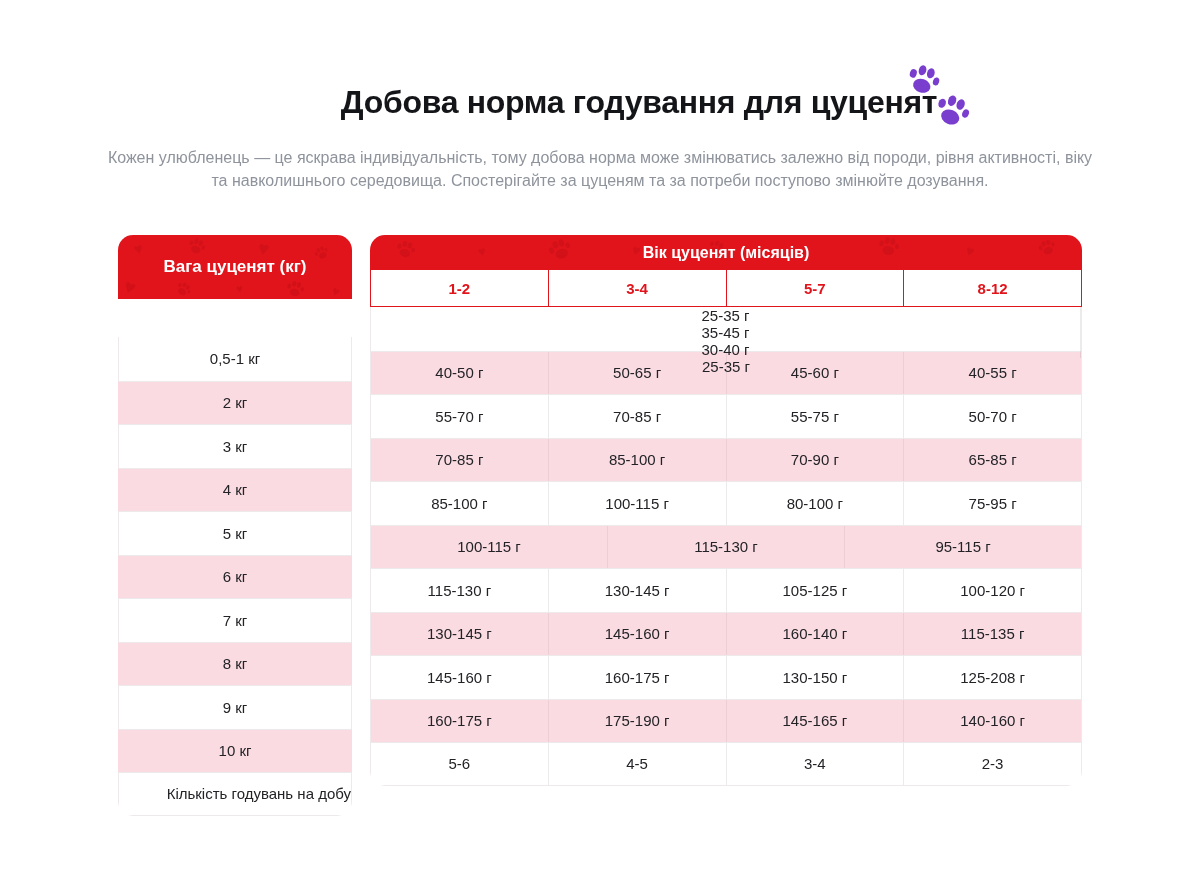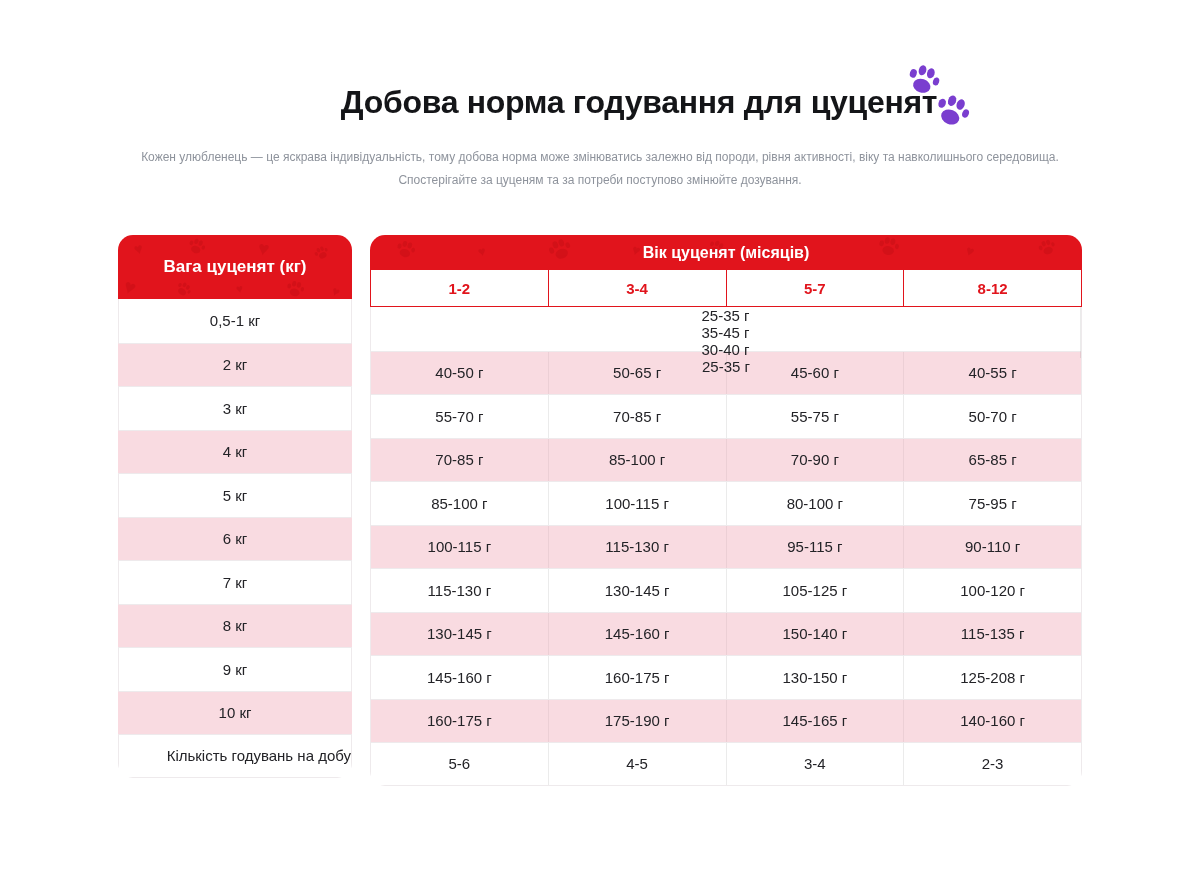--- a/index.html
+++ b/index.html
@@ -26,21 +26,21 @@
     font-size:32px;font-weight:700;letter-spacing:-0.3px;
     color:#141518;
     margin-left:39px;
   }
   .title-paws{position:absolute;top:60px;left:897px;width:80px;height:72px;}
   .paw1{position:absolute;left:10px;top:2px;width:34px;height:34px;transform:rotate(18deg);}
   .paw2{position:absolute;left:38px;top:32px;width:36px;height:36px;transform:rotate(22deg);}
   .subtitle{
     position:absolute;top:146px;left:105px;width:990px;
     text-align:center;
-    font-size:12px;line-height:23px;
+    font-size:16px;line-height:23px;
     color:var(--muted);
   }
   .tables{
     position:absolute;top:235px;left:118px;
     display:flex;gap:18px;align-items:flex-start;
   }
   .box{
     border-radius:15px;
     overflow:hidden;
     background:#fff;
@@ -89,21 +89,21 @@
     border-left:1px solid var(--line);
     border-right:1px solid var(--line);
     border-top:1px solid var(--line);
   }
   .drow{
     display:flex;
     border-left:1px solid var(--line);
     border-right:1px solid var(--line);
     border-top:1px solid var(--line);
   }
-  #left-rows .lrow:first-child{border-top:none;}
+  #left-rows .lrow:first-child{border-top:none;margin-top:38px;}
   #right-rows .drow:first-child{border-top:none;flex-direction:column;}
   .lrow.alt,.drow.alt{background:var(--pink);}
   .lrow.alt{border-left-color:var(--pink);border-right-color:var(--pink);}
   .dcell{
     flex:1;display:flex;align-items:center;justify-content:center;
     font-size:15px;
     border-right:1px solid rgba(0,0,0,0.08);
   }
   .dcell:last-child{border-right:none;}
   .drow.alt .dcell{border-right-color:rgba(0,0,0,0.05);}
@@ -332,32 +332,31 @@
           <div class="drow">
             <div class="dcell">85-100 г</div>
             <div class="dcell">100-115 г</div>
             <div class="dcell">80-100 г</div>
             <div class="dcell">75-95 г</div>
           </div>
           <div class="drow alt">
             <div class="dcell">100-115 г</div>
             <div class="dcell">115-130 г</div>
             <div class="dcell">95-115 г</div>
-            <div class="dcell">90-110 г</div>
           </div>
           <div class="drow">
             <div class="dcell">115-130 г</div>
             <div class="dcell">130-145 г</div>
             <div class="dcell">105-125 г</div>
             <div class="dcell">100-120 г</div>
           </div>
           <div class="drow alt">
             <div class="dcell">130-145 г</div>
             <div class="dcell">145-160 г</div>
-            <div class="dcell">150-140 г</div>
+            <div class="dcell">160-140 г</div>
             <div class="dcell">115-135 г</div>
           </div>
           <div class="drow">
             <div class="dcell">145-160 г</div>
             <div class="dcell">160-175 г</div>
             <div class="dcell">130-150 г</div>
             <div class="dcell">125-208 г</div>
           </div>
           <div class="drow alt">
             <div class="dcell">160-175 г</div>

